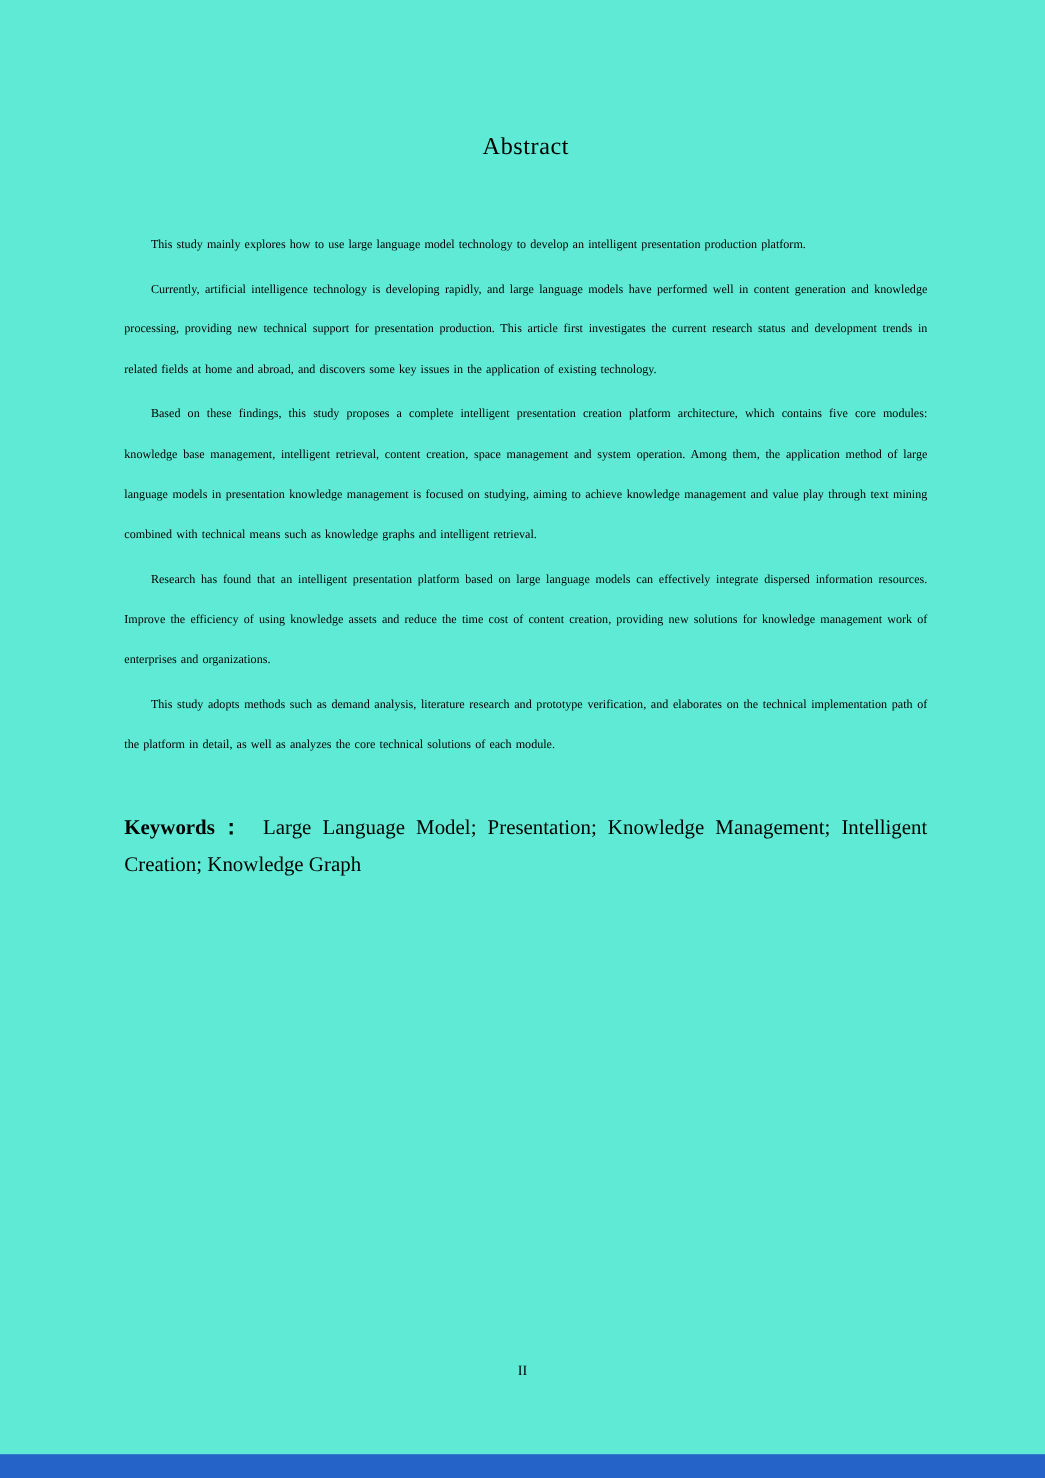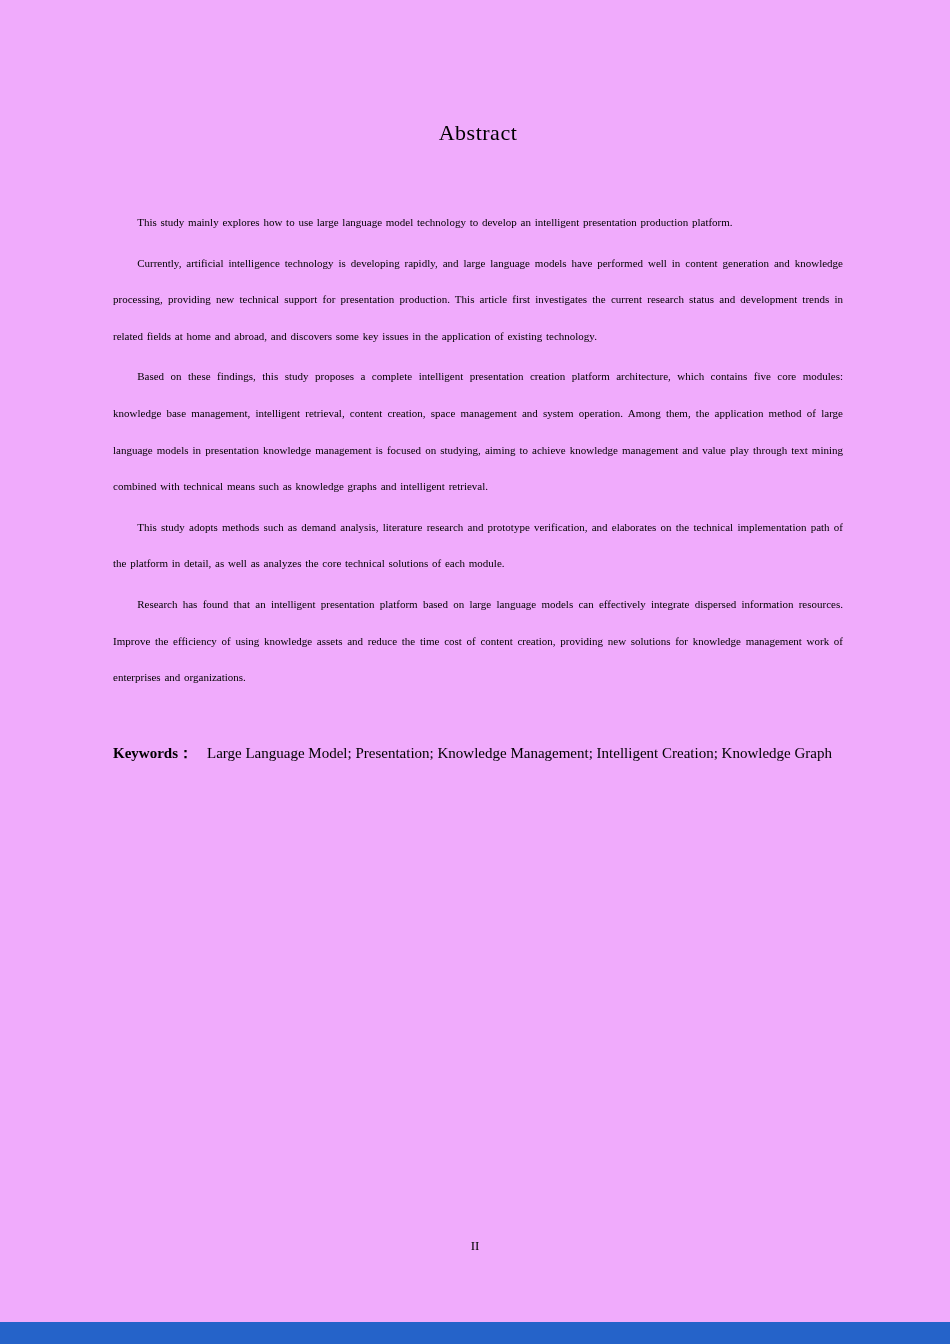--- a/index.html
+++ b/index.html
@@ -33,21 +33,21 @@
   .para {
     font-size: 11px;
     line-height: 36.6px;
     text-align: justify;
     text-indent: 2.2em;
     margin-bottom: 4px;
     color: #000000;
     word-spacing: 1px;
   }
   .keywords {
-    font-size: 15px;
+    font-size: 19px;
     line-height: 34px;
     text-align: justify;
     margin-top: 40px;
     color: #000000;
   }
   .kw-label {
     font-weight: 700;
     margin-right: 14px;
   }
   .page-number {
@@ -64,29 +64,29 @@
     left: 0;
     bottom: 0;
     width: 100%;
     height: 22px;
     background: #2563c9;
   }
 </style>
 </head>
 <body>
 
-<div class="page" style="background: #f0abfc;">
+<div class="page" style="background: #5eead4;">
   <div class="content">
     <h1 class="title">Abstract</h1>
 
     <p class="para">This study mainly explores how to use large language model technology to develop an intelligent presentation production platform.</p>
     <p class="para">Currently, artificial intelligence technology is developing rapidly, and large language models have performed well in content generation and knowledge processing, providing new technical support for presentation production. This article first investigates the current research status and development trends in related fields at home and abroad, and discovers some key issues in the application of existing technology.</p>
     <p class="para">Based on these findings, this study proposes a complete intelligent presentation creation platform architecture, which contains five core modules: knowledge base management, intelligent retrieval, content creation, space management and system operation. Among them, the application method of large language models in presentation knowledge management is focused on studying, aiming to achieve knowledge management and value play through text mining combined with technical means such as knowledge graphs and intelligent retrieval.</p>
+    <p class="para">Research has found that an intelligent presentation platform based on large language models can effectively integrate dispersed information resources. Improve the efficiency of using knowledge assets and reduce the time cost of content creation, providing new solutions for knowledge management work of enterprises and organizations.</p>
     <p class="para">This study adopts methods such as demand analysis, literature research and prototype verification, and elaborates on the technical implementation path of the platform in detail, as well as analyzes the core technical solutions of each module.</p>
-    <p class="para">Research has found that an intelligent presentation platform based on large language models can effectively integrate dispersed information resources. Improve the efficiency of using knowledge assets and reduce the time cost of content creation, providing new solutions for knowledge management work of enterprises and organizations.</p>
 
     <p class="keywords"><strong class="kw-label">Keywords：</strong><span>Large Language Model; Presentation; Knowledge Management; Intelligent Creation; Knowledge Graph</span></p>
   </div>
 
   <div class="page-number">II</div>
 
   <div class="bottom-bar" style="background: rgb(37, 99, 201);"></div>
 </div>
 
 </body></html>

